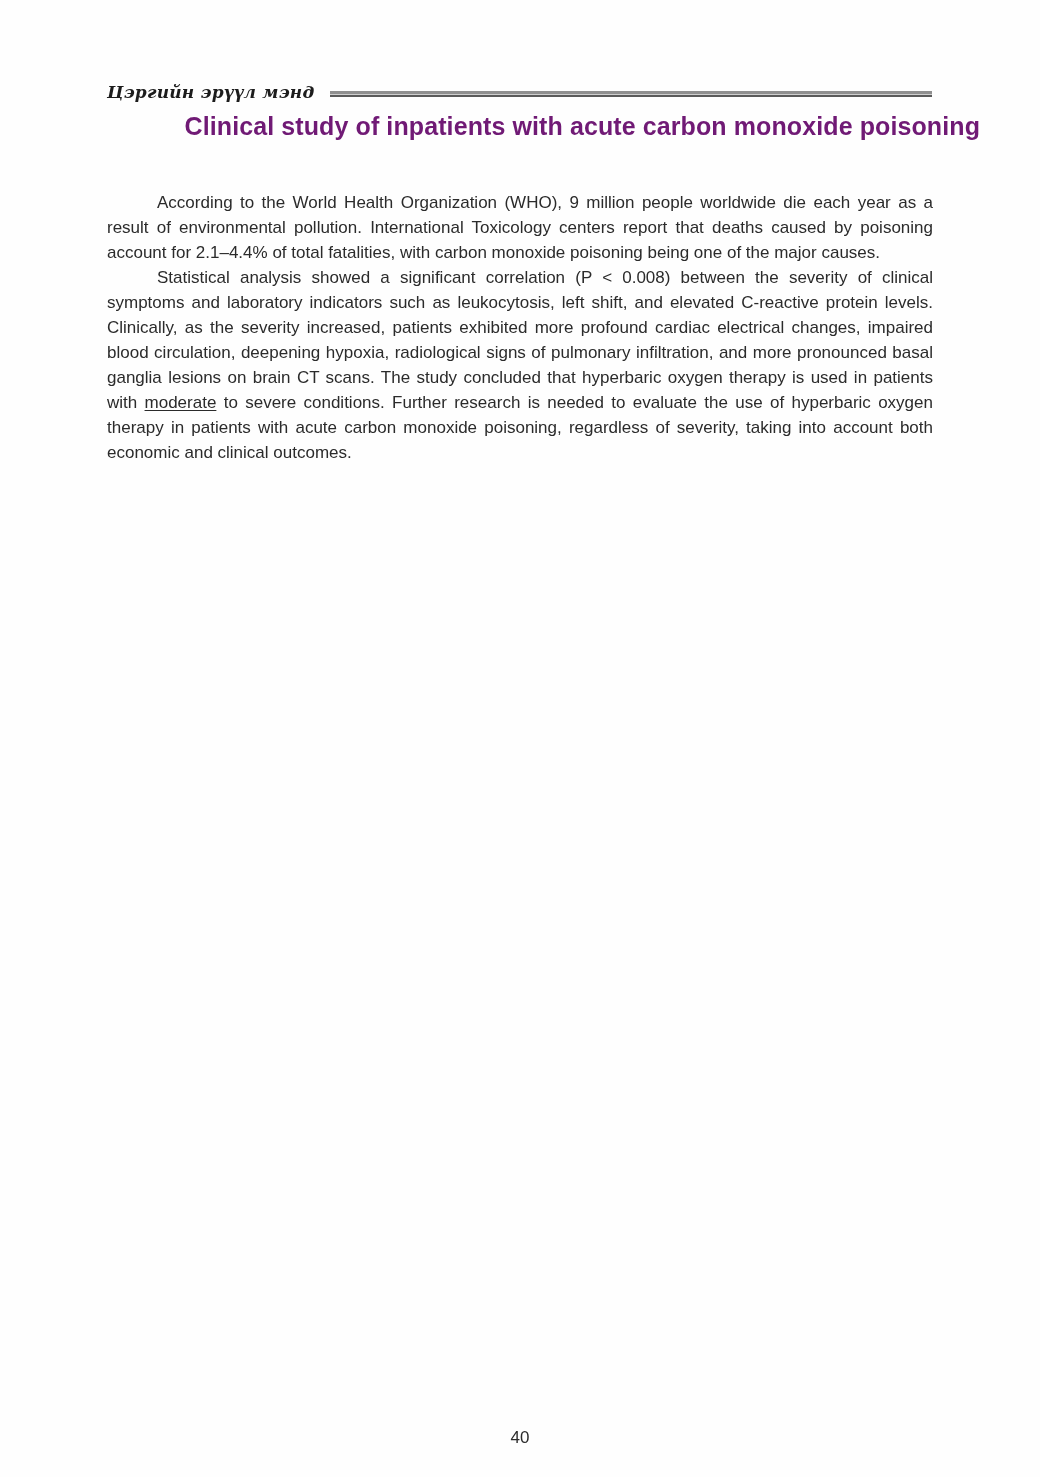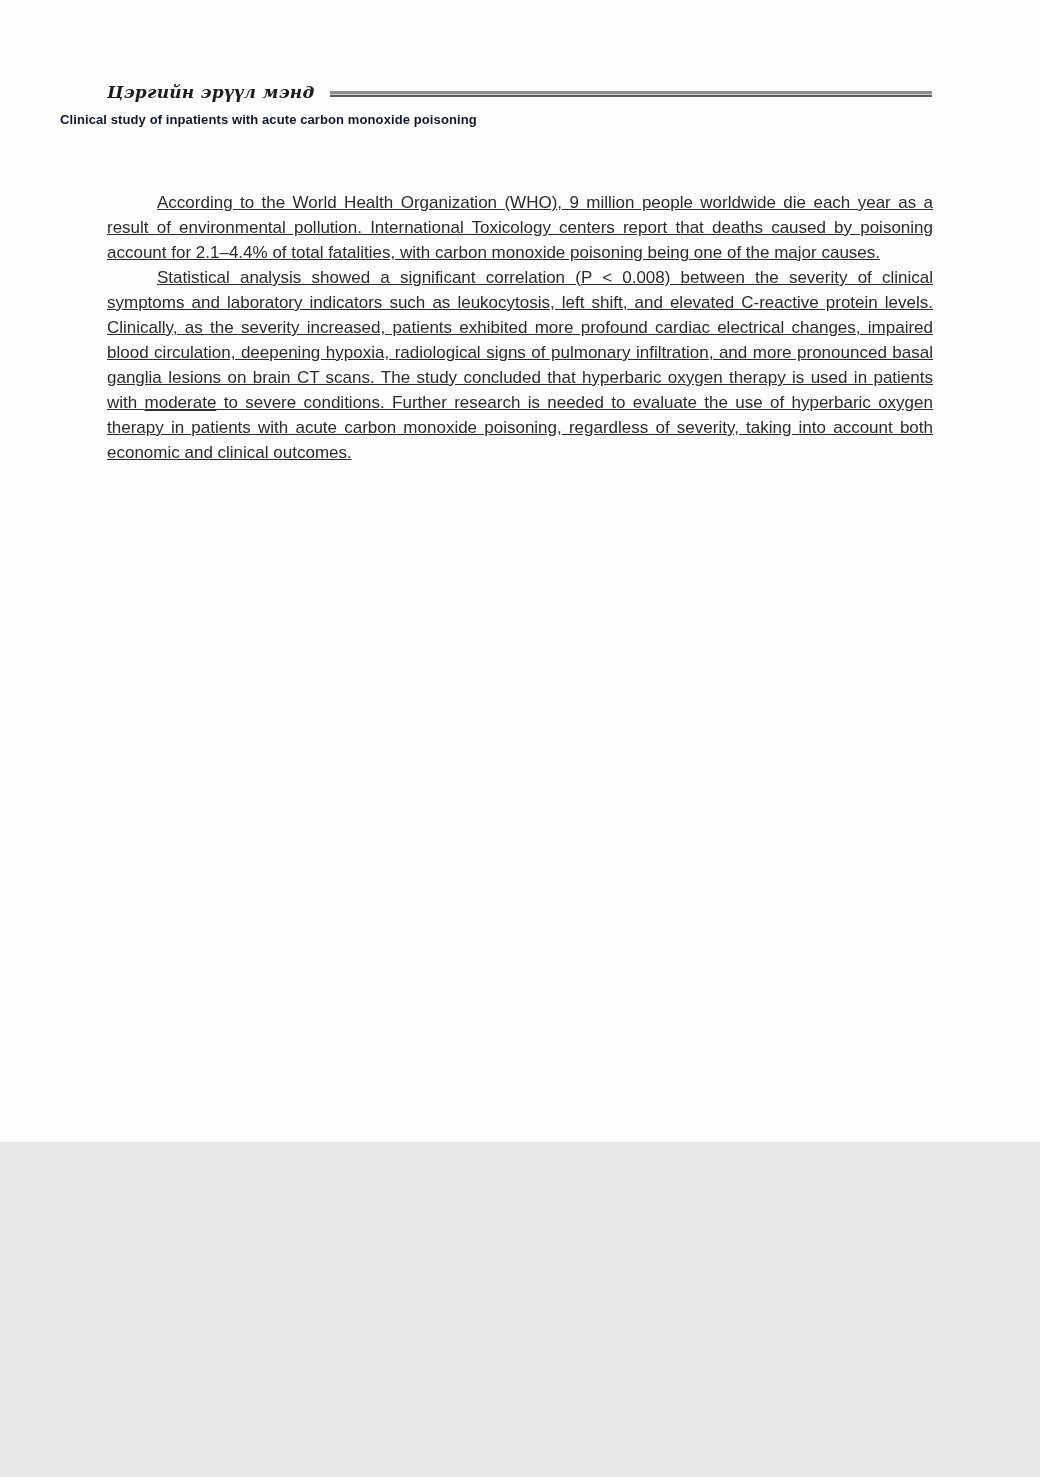--- a/index.html
+++ b/index.html
@@ -1,20 +1,20 @@
 <!DOCTYPE html>
 <html><head>
 <meta charset="utf-8">
 <style>
   * { margin: 0; padding: 0; box-sizing: border-box; }
   html, body { background: #e8e8e8; }
   .page {
     position: relative;
     width: 1040px;
-    height: 1142px;
+    height: 1477px;
     margin: 0 auto;
     background: #fefefe;
     overflow: hidden;
   }
   .running-header {
     position: absolute;
     top: 82px;
     left: 107px;
     right: 108px;
     display: flex;
@@ -37,38 +37,37 @@
     background: linear-gradient(to bottom,
       #8f8f8f 0%, #8f8f8f 55%,
       #cfcfcf 55%, #cfcfcf 65%,
       #5a5a5a 65%, #5a5a5a 100%);
   }
   .article-title {
     position: absolute;
     top: 112px;
     left: 60px;
     right: 60px;
-    text-align: left;
+    text-align: right;
     font-family: "Liberation Sans", sans-serif;
     font-weight: bold;
-    font-size: 13px;
-    color: #0f172a;
+    font-size: 25px;
+    color: #701a75;
     letter-spacing: 0.1px;
   }
   .abstract-body {
     position: absolute;
     top: 190px;
     left: 107px;
     width: 826px;
     font-family: "Liberation Sans", sans-serif;
     font-size: 17px;
     line-height: 25px;
     color: #2b2b2b;
     text-align: justify;
-    text-decoration: underline;
   }
   .abstract-body p {
     text-indent: 50px;
     margin: 0;
   }
   .underlined-word {
     text-decoration: underline;
     text-underline-offset: 2px;
   }
   .page-number {

